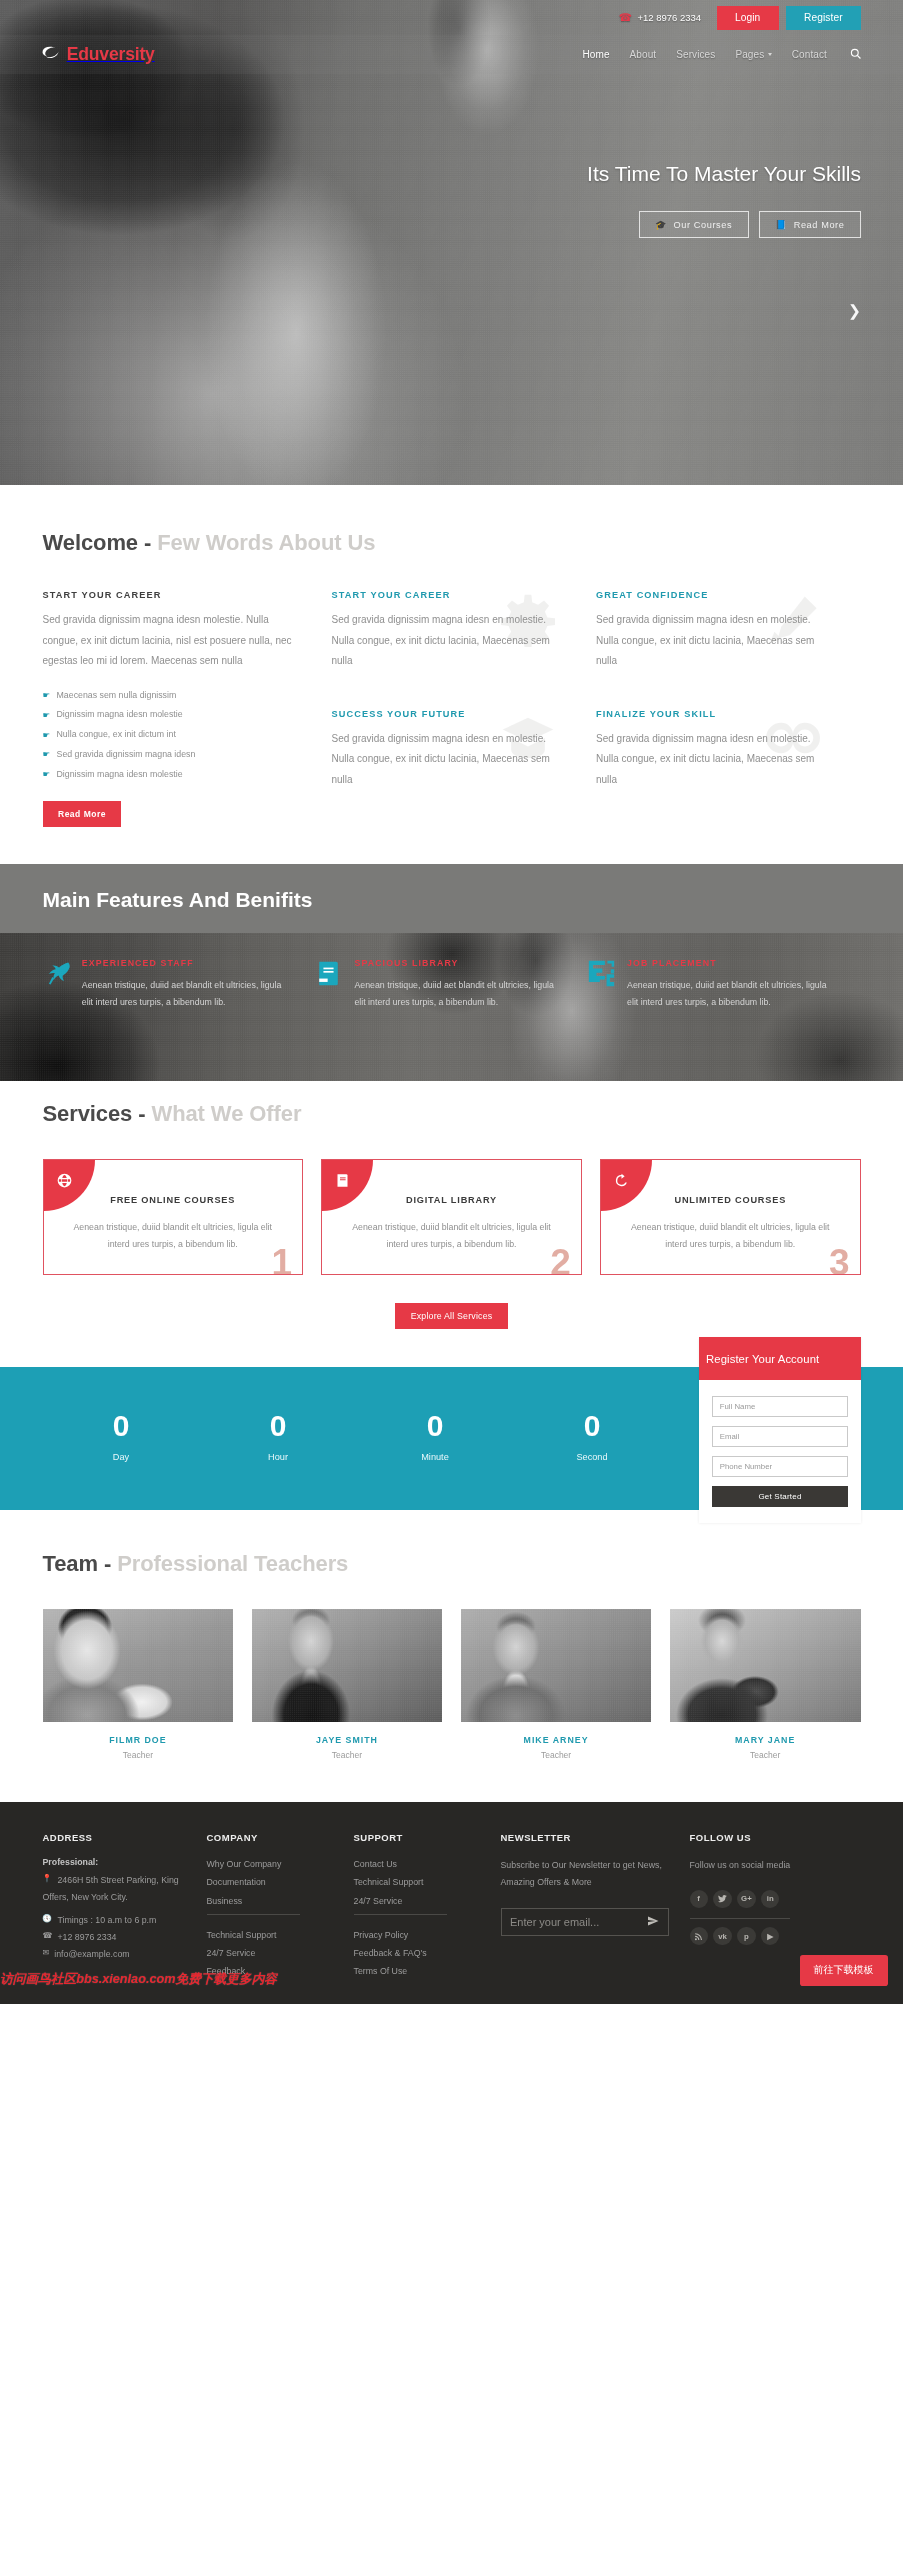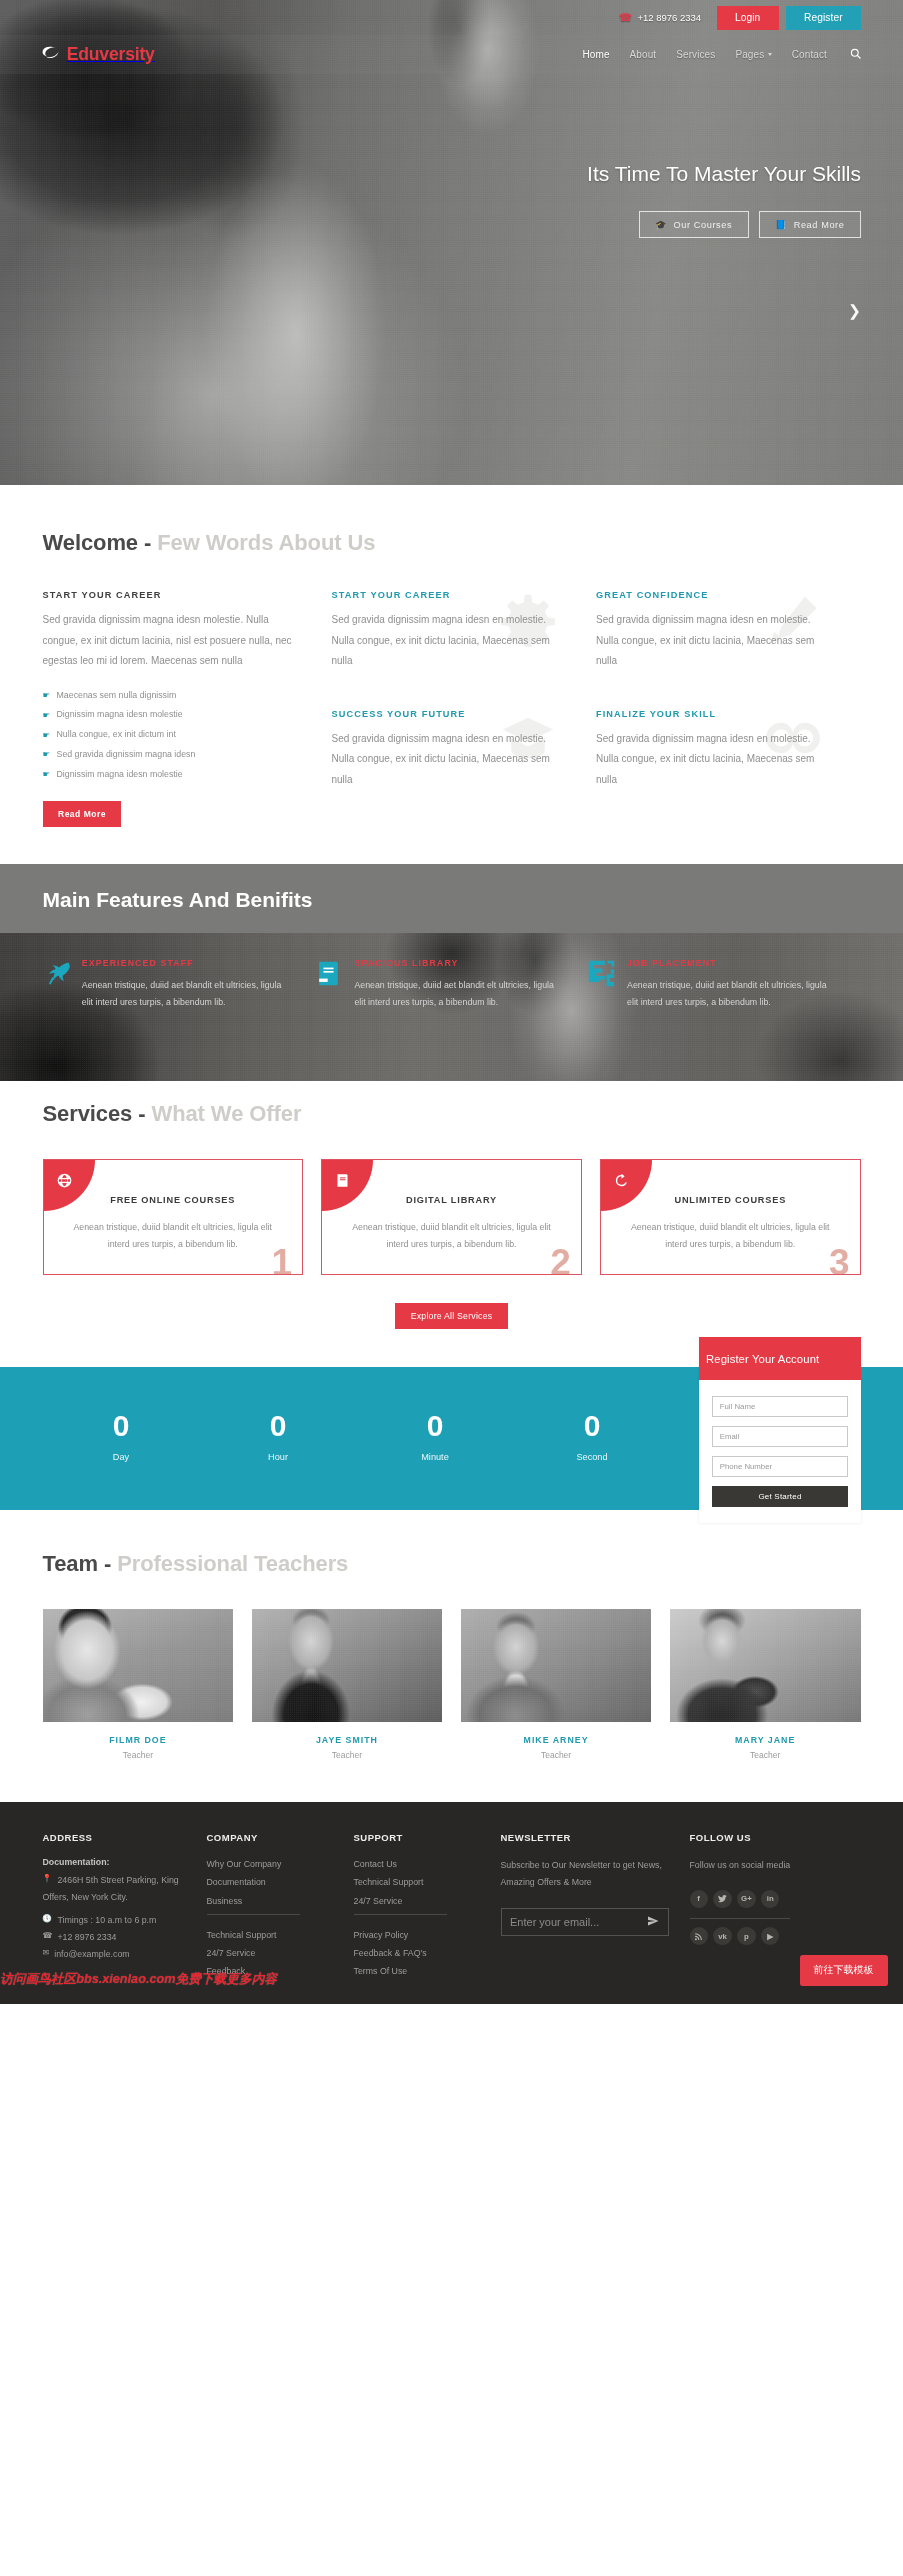--- a/index.html
+++ b/index.html
@@ -647,21 +647,21 @@
         </div>
       </div>
     </div>
   </section>
 
   <footer class="footer">
     <div class="f-grid">
 
       <div class="f-col f-c1">
         <div class="f-h">ADDRESS</div>
-        <div class="f-strong">Documentation:</div>
+        <div class="f-strong">Professional:</div>
         <div class="f-line">
           <span class="ic">📍</span>
           <span>2466H 5th Street Parking, King</span>
         </div>
         <div class="f-text">Offers, New York City.</div>
         <div class="f-gap"></div>
         <div class="f-line">
           <span class="ic">🕔</span>
           <span>Timings : 10 a.m to 6 p.m</span>
         </div>

